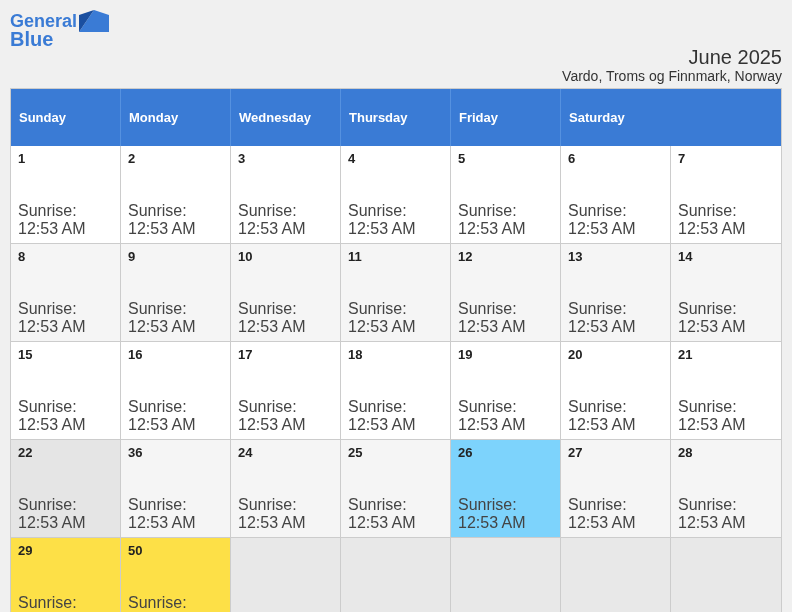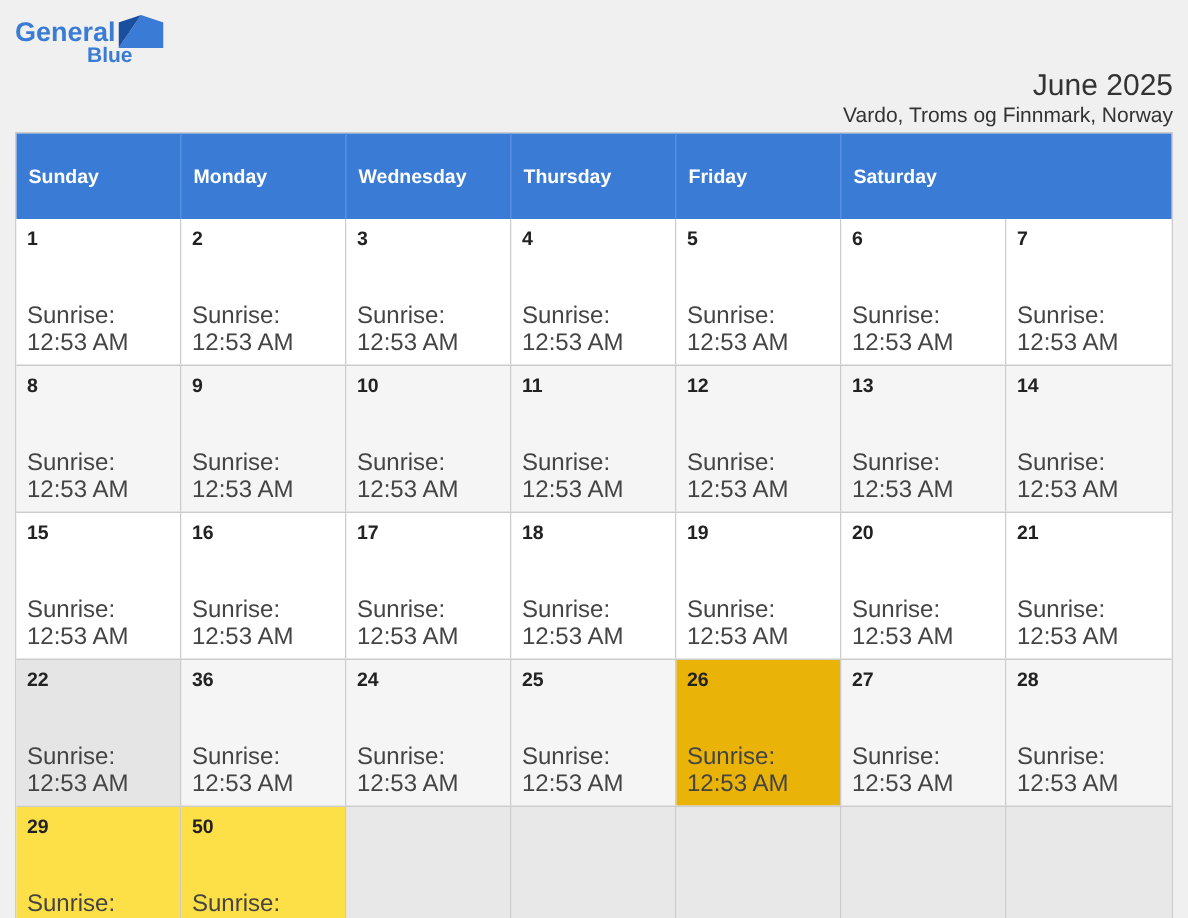--- a/index.html
+++ b/index.html
@@ -33,23 +33,22 @@
       font-size: 18px;
       font-weight: bold;
       color: #333;
       line-height: 1;
     }
     .logo-text span {
       color: #3a7bd5;
     }
     .logo-blue {
       color: #3a7bd5;
-      font-size: 14px;
+      font-size: 20px;
       font-weight: bold;
-      margin-left: 48px;
     }
     .logo-icon {
       width: 30px;
       height: 22px;
       margin-left: 2px;
     }
     .title-block {
       text-align: right;
     }
     .month-title {
@@ -270,21 +269,21 @@
             <span class="sunrise-text">Sunrise: 12:53 AM</span>
           </div>
           <div class="day-cell even" style="background: rgb(245, 245, 245);">
             <span class="day-number">24</span>
             <span class="sunrise-text">Sunrise: 12:53 AM</span>
           </div>
           <div class="day-cell even" style="background: rgb(245, 245, 245);">
             <span class="day-number">25</span>
             <span class="sunrise-text">Sunrise: 12:53 AM</span>
           </div>
-          <div class="day-cell even" style="background: #eab308;">
+          <div class="day-cell even" style="background: #7dd3fc;">
             <span class="day-number">26</span>
             <span class="sunrise-text">Sunrise: 12:53 AM</span>
           </div>
           <div class="day-cell even" style="background: rgb(245, 245, 245);">
             <span class="day-number">27</span>
             <span class="sunrise-text">Sunrise: 12:53 AM</span>
           </div>
           <div class="day-cell even" style="background: rgb(245, 245, 245);">
             <span class="day-number">28</span>
             <span class="sunrise-text">Sunrise: 12:53 AM</span>

